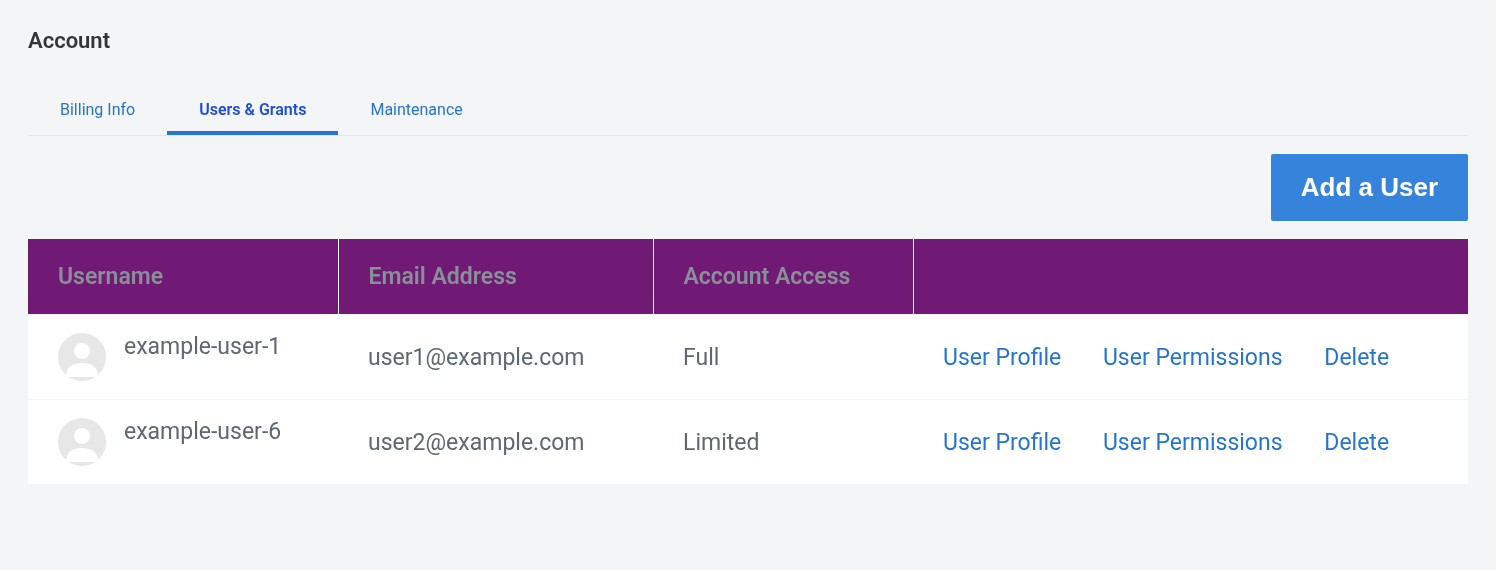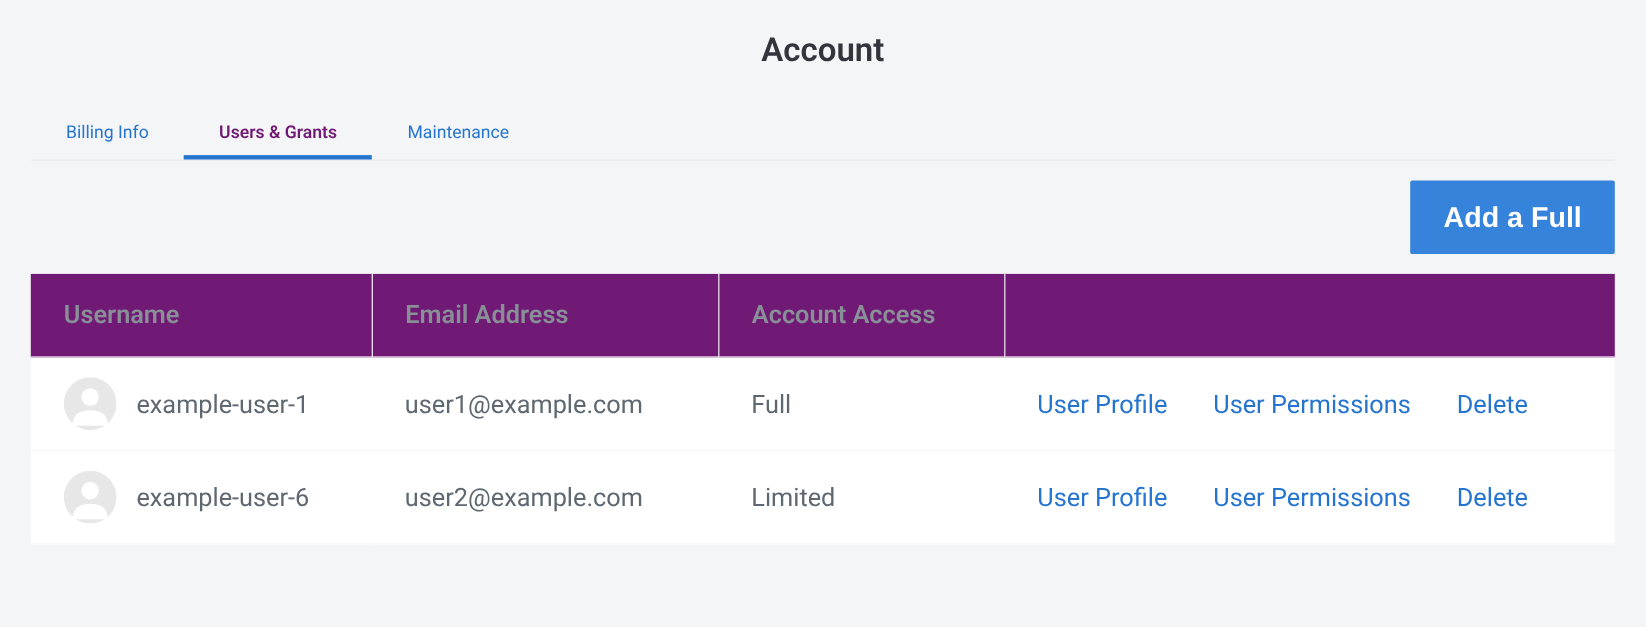--- a/index.html
+++ b/index.html
@@ -8,41 +8,40 @@
       box-sizing: border-box;
     }
     body {
       font-family: -apple-system, BlinkMacSystemFont, "Segoe UI", Roboto, Helvetica, Arial, sans-serif;
       background: #f4f5f6;
       width: 1496px;
       height: 570px;
       padding: 28px;
     }
     .page-title {
-      font-size: 30px;
+      font-size: 22px;
       font-weight: 600;
       color: #32363c;
       margin-bottom: 35px;
-      text-align: center;
     }
     .tabs {
       display: flex;
       border-bottom: 1px solid #e7e7e7;
       gap: 0;
     }
     .tab {
       padding: 12px 32px;
       font-size: 16px;
       color: #2575d0;
       cursor: pointer;
       border-bottom: 4px solid transparent;
       white-space: nowrap;
     }
     .tab.active {
-      color: #701a75;
+      color: #1d4ed8;
       font-weight: 600;
       border-bottom-color: #2575d0;
     }
     .toolbar {
       display: flex;
       justify-content: flex-end;
       margin-top: 18px;
       margin-bottom: 18px;
     }
     .btn-primary {
@@ -75,21 +74,20 @@
     }
     .table td {
       padding: 18px 30px;
       font-size: 23px;
       color: #5f6771;
       border-bottom: 1px solid #f4f5f6;
       vertical-align: middle;
     }
     .user-cell {
       display: flex;
-      align-items: center;
       gap: 18px;
     }
     .avatar {
       width: 48px;
       height: 48px;
       flex-shrink: 0;
     }
     .actions-cell {
       text-align: left;
     }
@@ -112,21 +110,21 @@
 
 <h1 class="page-title">Account</h1>
 
 <div class="tabs">
   <div class="tab">Billing Info</div>
   <div class="tab active">Users &amp; Grants</div>
   <div class="tab">Maintenance</div>
 </div>
 
 <div class="toolbar">
-  <button class="btn-primary">Add a Full</button>
+  <button class="btn-primary">Add a User</button>
 </div>
 
 <table class="table">
   <thead>
     <tr>
       <th class="col-username">Username</th>
       <th class="col-email">Email Address</th>
       <th class="col-access">Account Access</th>
       <th class="col-actions"></th>
     </tr>

